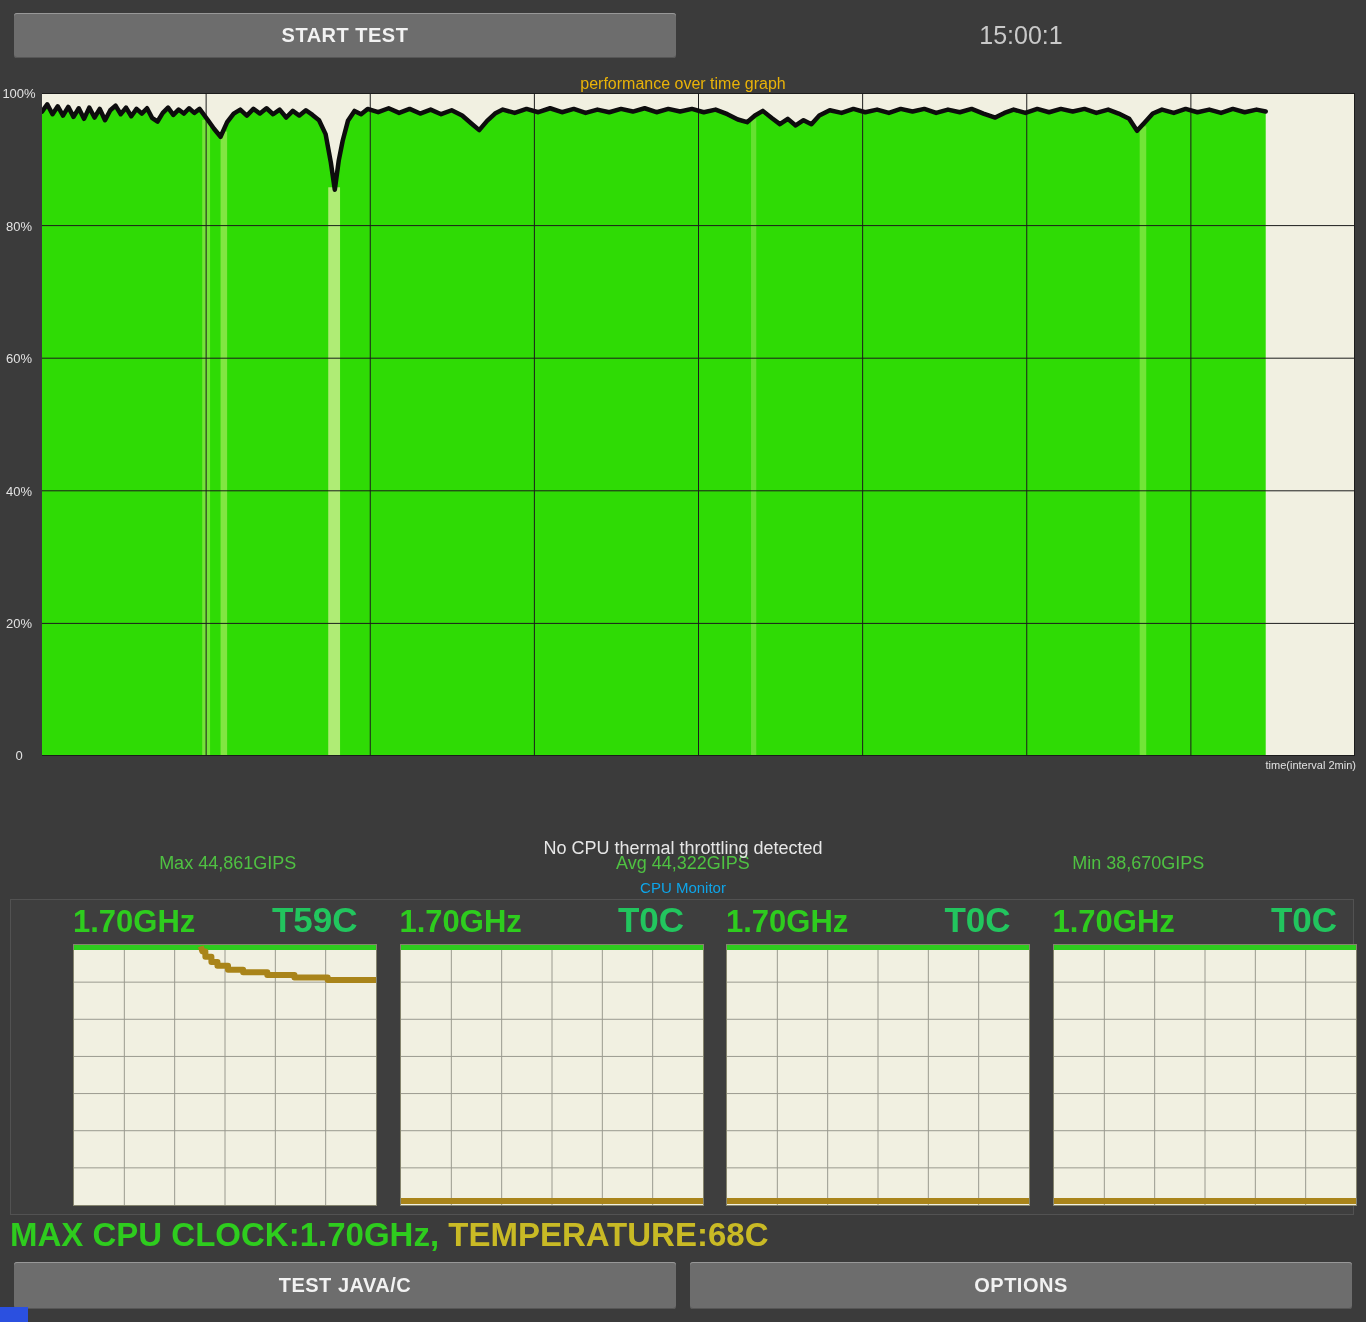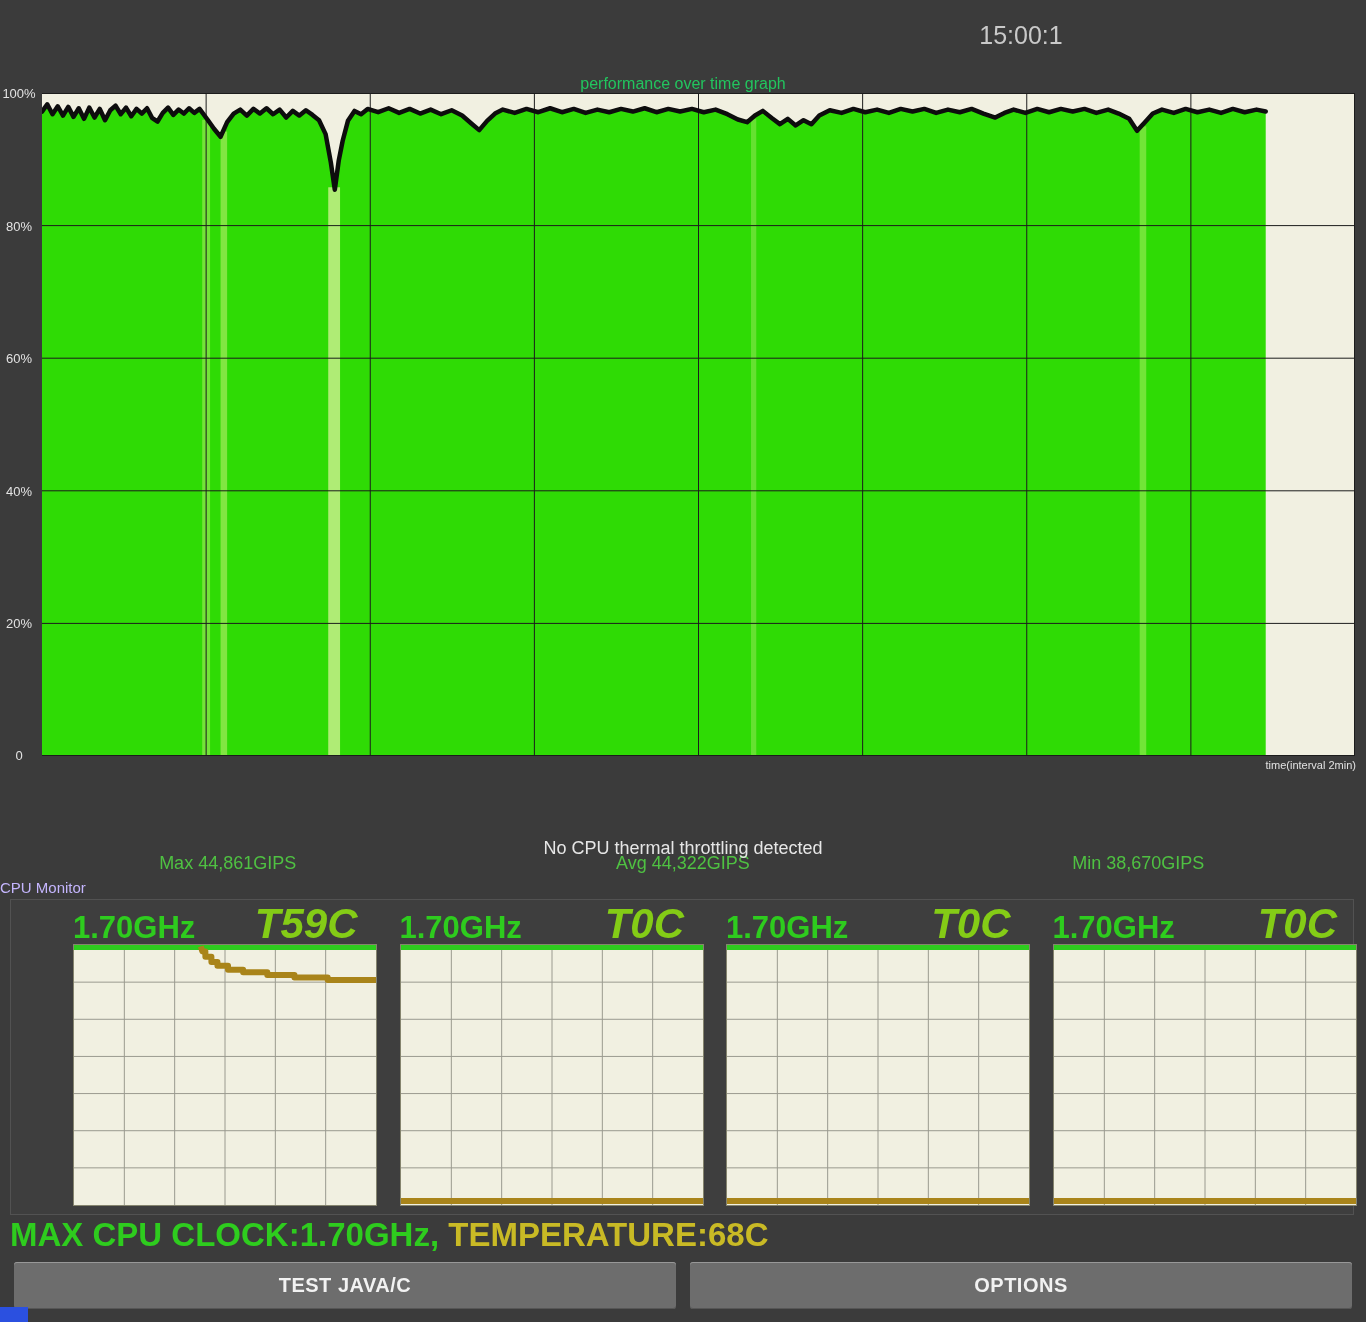--- a/index.html
+++ b/index.html
@@ -12,52 +12,53 @@
     position:absolute;background:#6d6d6d;border:none;border-radius:3px;
     color:#f2f2f2;font-family:"Liberation Sans",sans-serif;
     font-size:20px;font-weight:bold;letter-spacing:.5px;
     box-shadow:inset 0 1px 0 #989898, inset 0 -1px 0 #565656;
     cursor:pointer;text-align:center;
   }
   .start-btn{left:14px;top:13px;width:662px;height:45px;}
   .timer{position:absolute;left:676px;top:21px;width:690px;text-align:center;
     color:#c9c9c9;font-size:25px;}
   .graph-title{position:absolute;top:75px;left:0;width:100%;text-align:center;
-    color:#22c55e;font-size:16px;}
+    color:#eab308;font-size:16px;}
   .plot{position:absolute;left:42px;top:93px;width:1313px;height:663px;}
   .plot svg{width:100%;height:100%;display:block;}
   .ytick{position:absolute;left:0;width:38px;text-align:center;color:#e2e2e2;font-size:13px;}
   .yt0{top:86px;} .yt1{top:219px;} .yt2{top:351px;} .yt3{top:484px;} .yt4{top:616px;} .yt5{top:748px;}
   .x-axis-label{position:absolute;top:759px;right:10px;color:#e2e2e2;font-size:11px;}
   .perf-title{position:absolute;top:779px;left:0;width:100%;text-align:center;color:#ececec;font-size:21px;}
   .stats-row{position:absolute;top:811px;left:0;width:100%;display:flex;}
   .stats-row .stat{flex:1;text-align:center;color:#4fc142;font-size:18px;margin-top:42px;}
   .status-line{position:absolute;top:838px;left:0;width:100%;text-align:center;color:#e6e6e6;font-size:18px;}
-  .cpu-title{position:absolute;top:879px;left:0;width:100%;color:#c4b5fd;font-size:15px;}
+  .cpu-title{position:absolute;top:879px;left:0;width:100%;text-align:center;color:#0ea5e9;font-size:15px;}
   .cpu-panel{position:absolute;left:10px;top:899px;width:1344px;height:316px;
     background:#3e3e3e;border:1px solid #525252;box-sizing:border-box;display:flex;padding-left:36px;}
   .core-cell{flex:1;position:relative;}
   .core-header{position:absolute;top:0px;left:26px;right:16px;display:flex;
     justify-content:space-between;align-items:baseline;}
   .core-freq{color:#2ecc1e;font-size:31px;font-weight:bold;}
-  .core-temp{color:#84cc16;font-size:42px;font-weight:bold;font-style:italic;}
+  .core-temp{color:#22c55e;font-size:35px;font-weight:bold;}
   .core-graph{position:absolute;left:26px;top:44px;width:302px;height:260px;
     border:1px solid #85846e;box-sizing:content-box;}
   .summary{position:absolute;top:1216px;left:10px;font-size:33px;font-weight:bold;white-space:pre;}
   .summary .clock{color:#2ecc1e;}
   .summary .temp{color:#c9ba25;}
   .test-btn{left:14px;top:1262px;width:662px;height:47px;}
   .options-btn{left:690px;top:1262px;width:662px;height:47px;}
   .nav-accent{position:absolute;left:0;top:1307px;width:28px;height:15px;background:#2b50e0;}
 </style>
 </head>
 <body>
 
 <div class="app">
 
+  <button class="btn start-btn">START TEST</button>
   <div class="timer">15:00:1</div>
 
   <div class="graph-title">performance over time graph</div>
 
   <div class="ytick yt0">100%</div>
   <div class="ytick yt1">80%</div>
   <div class="ytick yt2">60%</div>
   <div class="ytick yt3">40%</div>
   <div class="ytick yt4">20%</div>
   <div class="ytick yt5">0</div>

